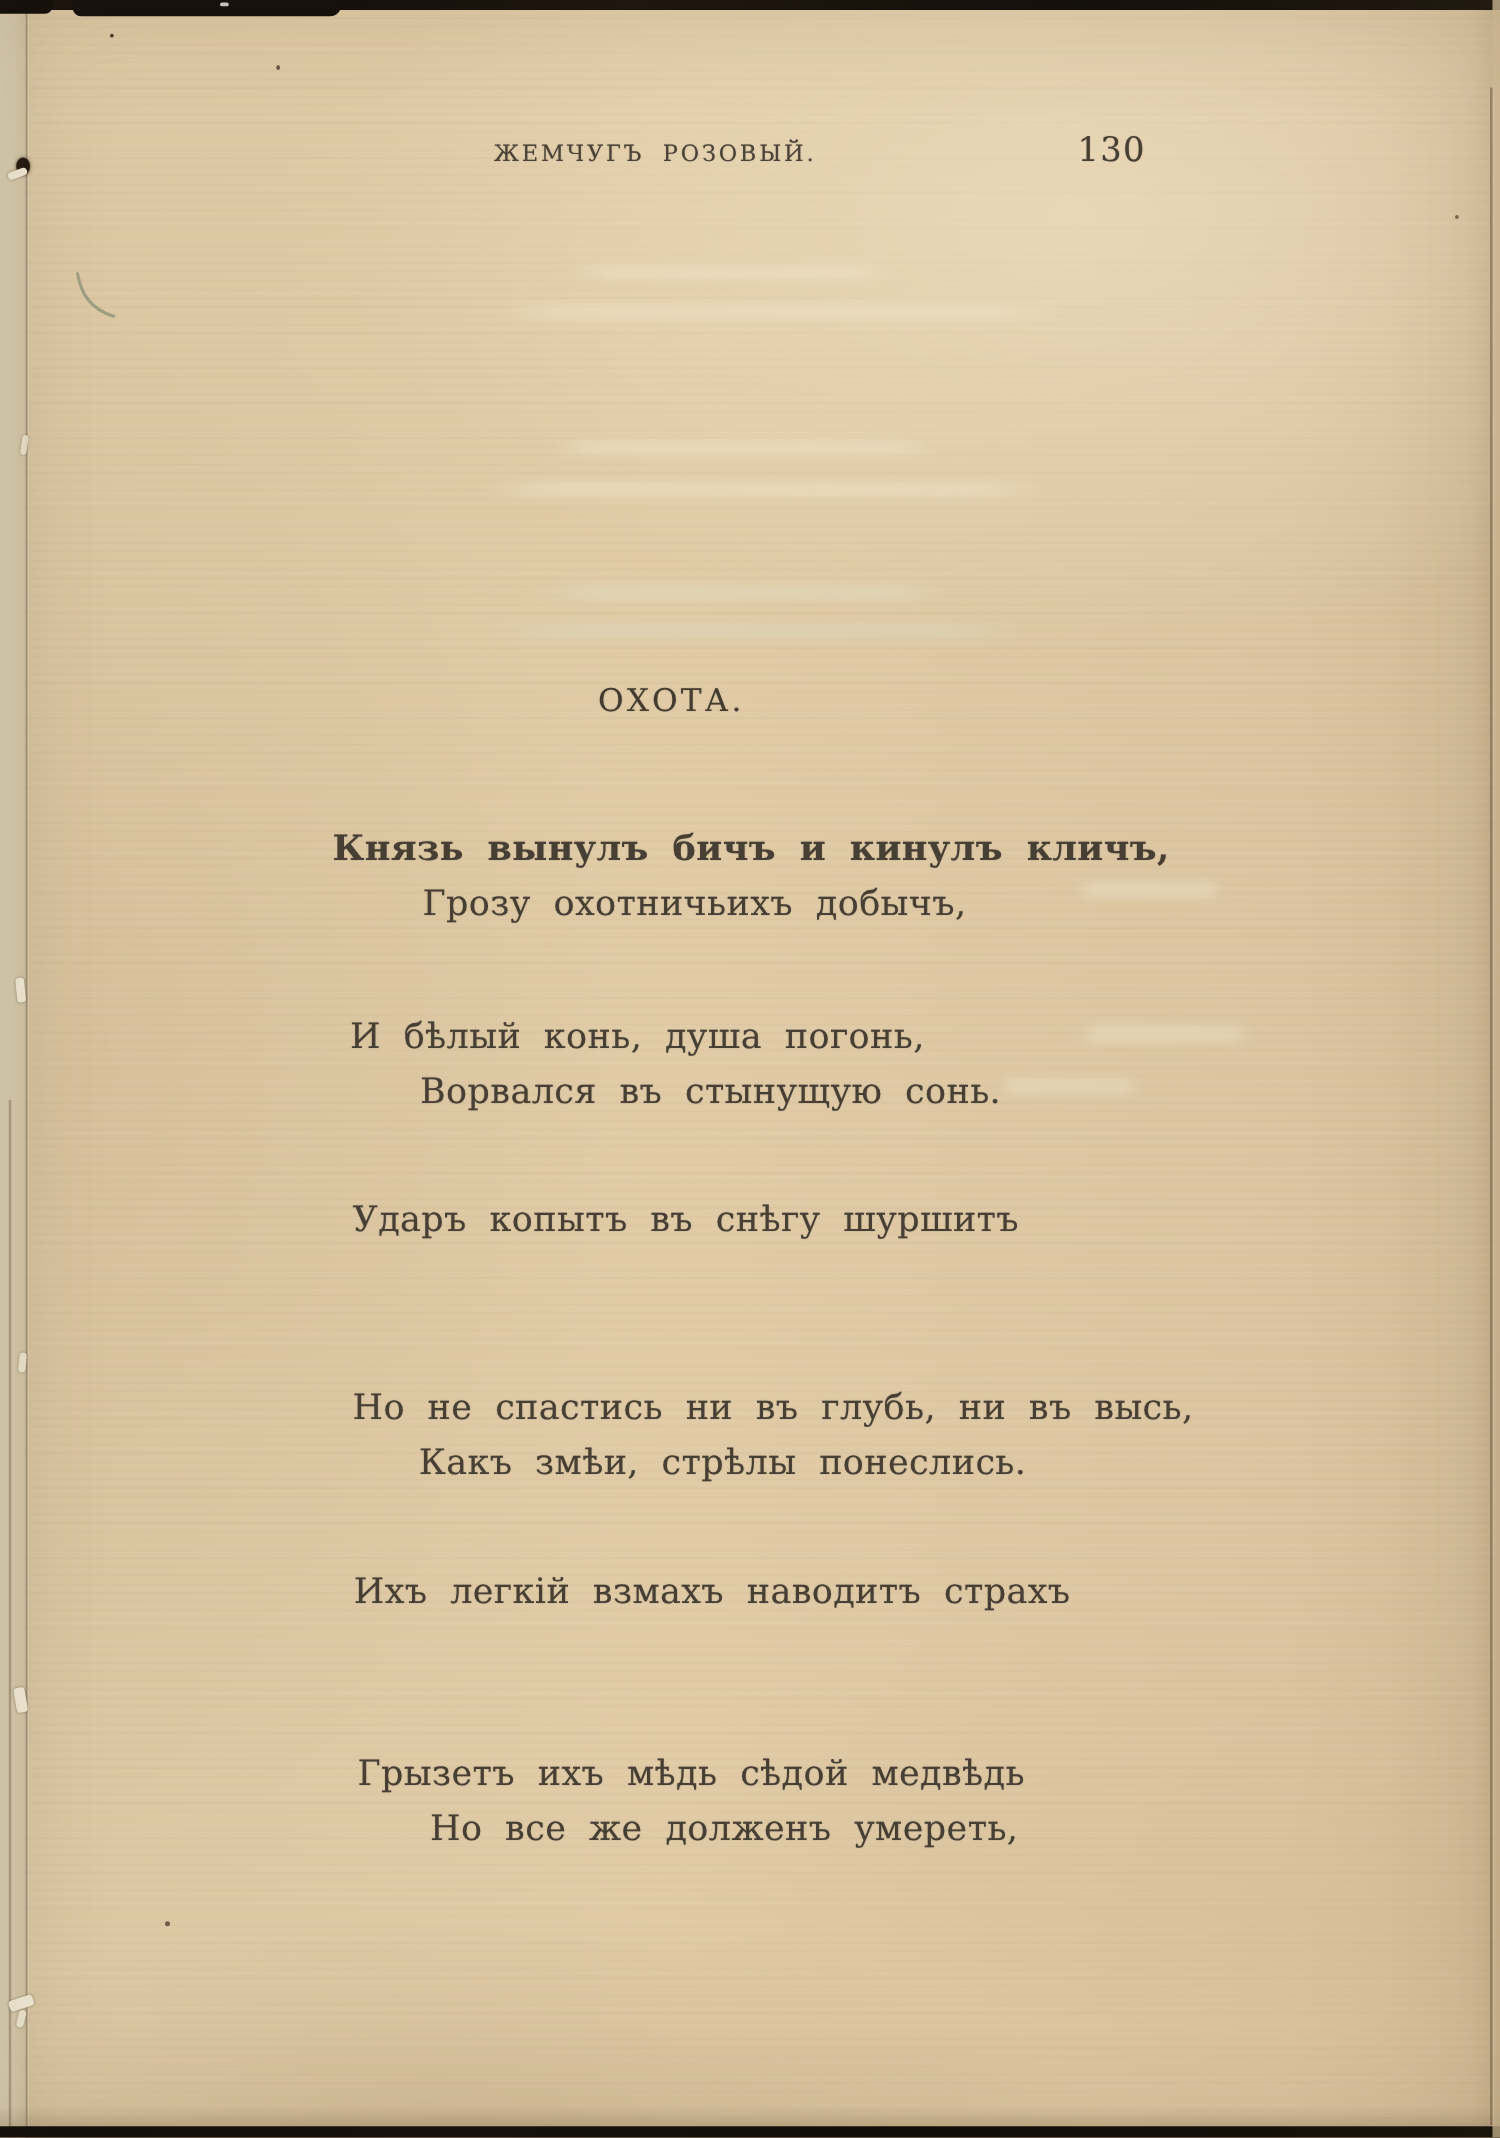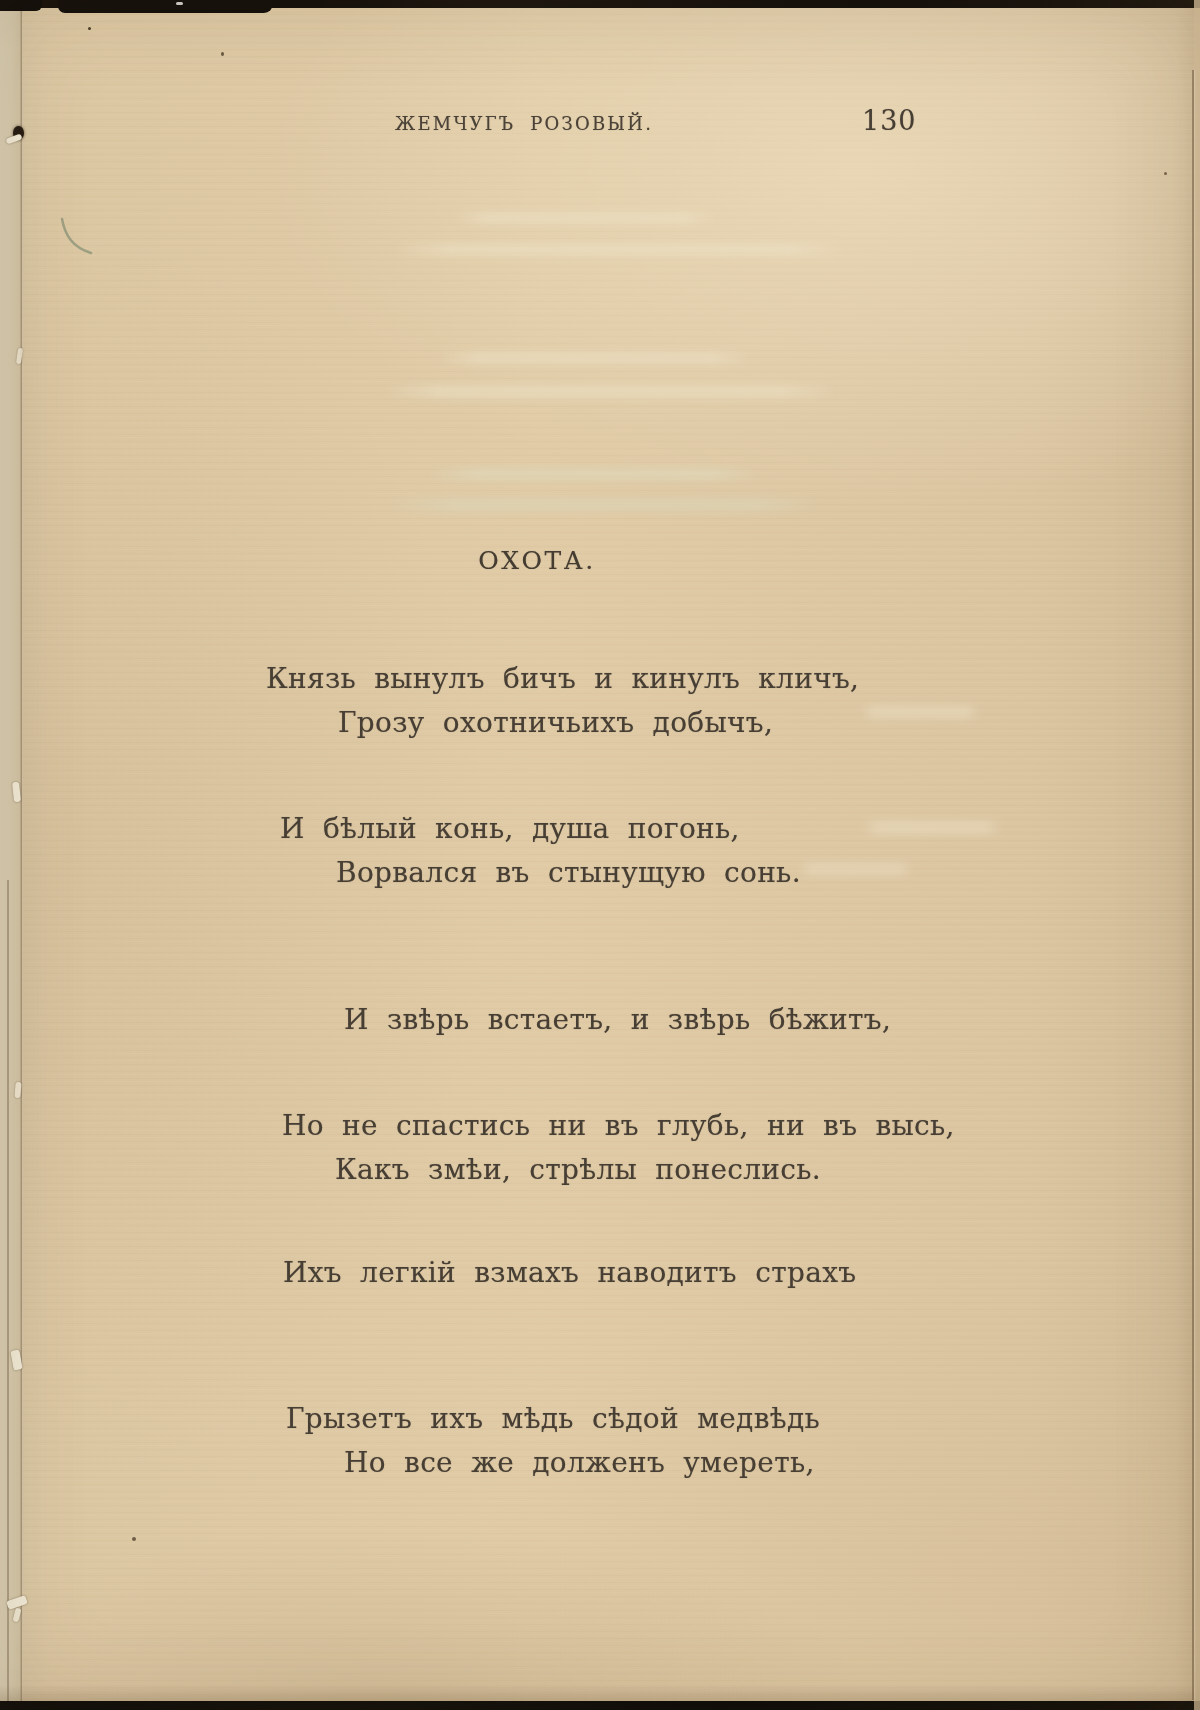--- a/index.html
+++ b/index.html
@@ -91,27 +91,27 @@
     <div class="ghost g3b"></div>
     <div class="ghost g4"></div>
     <div class="ghost g5"></div>
     <div class="ghost g6"></div>
 
     <div class="t running-header">ЖЕМЧУГЪ РОЗОВЫЙ.</div>
     <div class="t page-number">130</div>
 
     <div class="t poem-title">ОХОТА.</div>
 
-    <div class="t line" style="top:662px;left:266px;">Князь вынулъ бичъ и кинулъ кличъ,</div>
+    <div class="t line" style="top:662px;left:266px;font-weight:bold;">Князь вынулъ бичъ и кинулъ кличъ,</div>
     <div class="t line" style="top:706px;left:338px;">Грозу охотничьихъ добычъ,</div>
 
     <div class="t line" style="top:812px;left:280px;">И бѣлый конь, душа погонь,</div>
     <div class="t line" style="top:856px;left:336px;">Ворвался въ стынущую сонь.</div>
 
-    <div class="t line" style="top:1003px;left:344px;">И звѣрь встаетъ, и звѣрь бѣжитъ,</div>
+    <div class="t line" style="top:959px;left:282px;">Ударъ копытъ въ снѣгу шуршитъ</div>
 
     <div class="t line" style="top:1109px;left:282px;">Но не спастись ни въ глубь, ни въ высь,</div>
     <div class="t line" style="top:1153px;left:335px;">Какъ змѣи, стрѣлы понеслись.</div>
 
     <div class="t line" style="top:1256px;left:283px;">Ихъ легкій взмахъ наводитъ страхъ</div>
 
     <div class="t line" style="top:1402px;left:286px;">Грызетъ ихъ мѣдь сѣдой медвѣдь</div>
     <div class="t line" style="top:1446px;left:344px;">Но все же долженъ умереть,</div>
 
     <div class="speck s1"></div>

